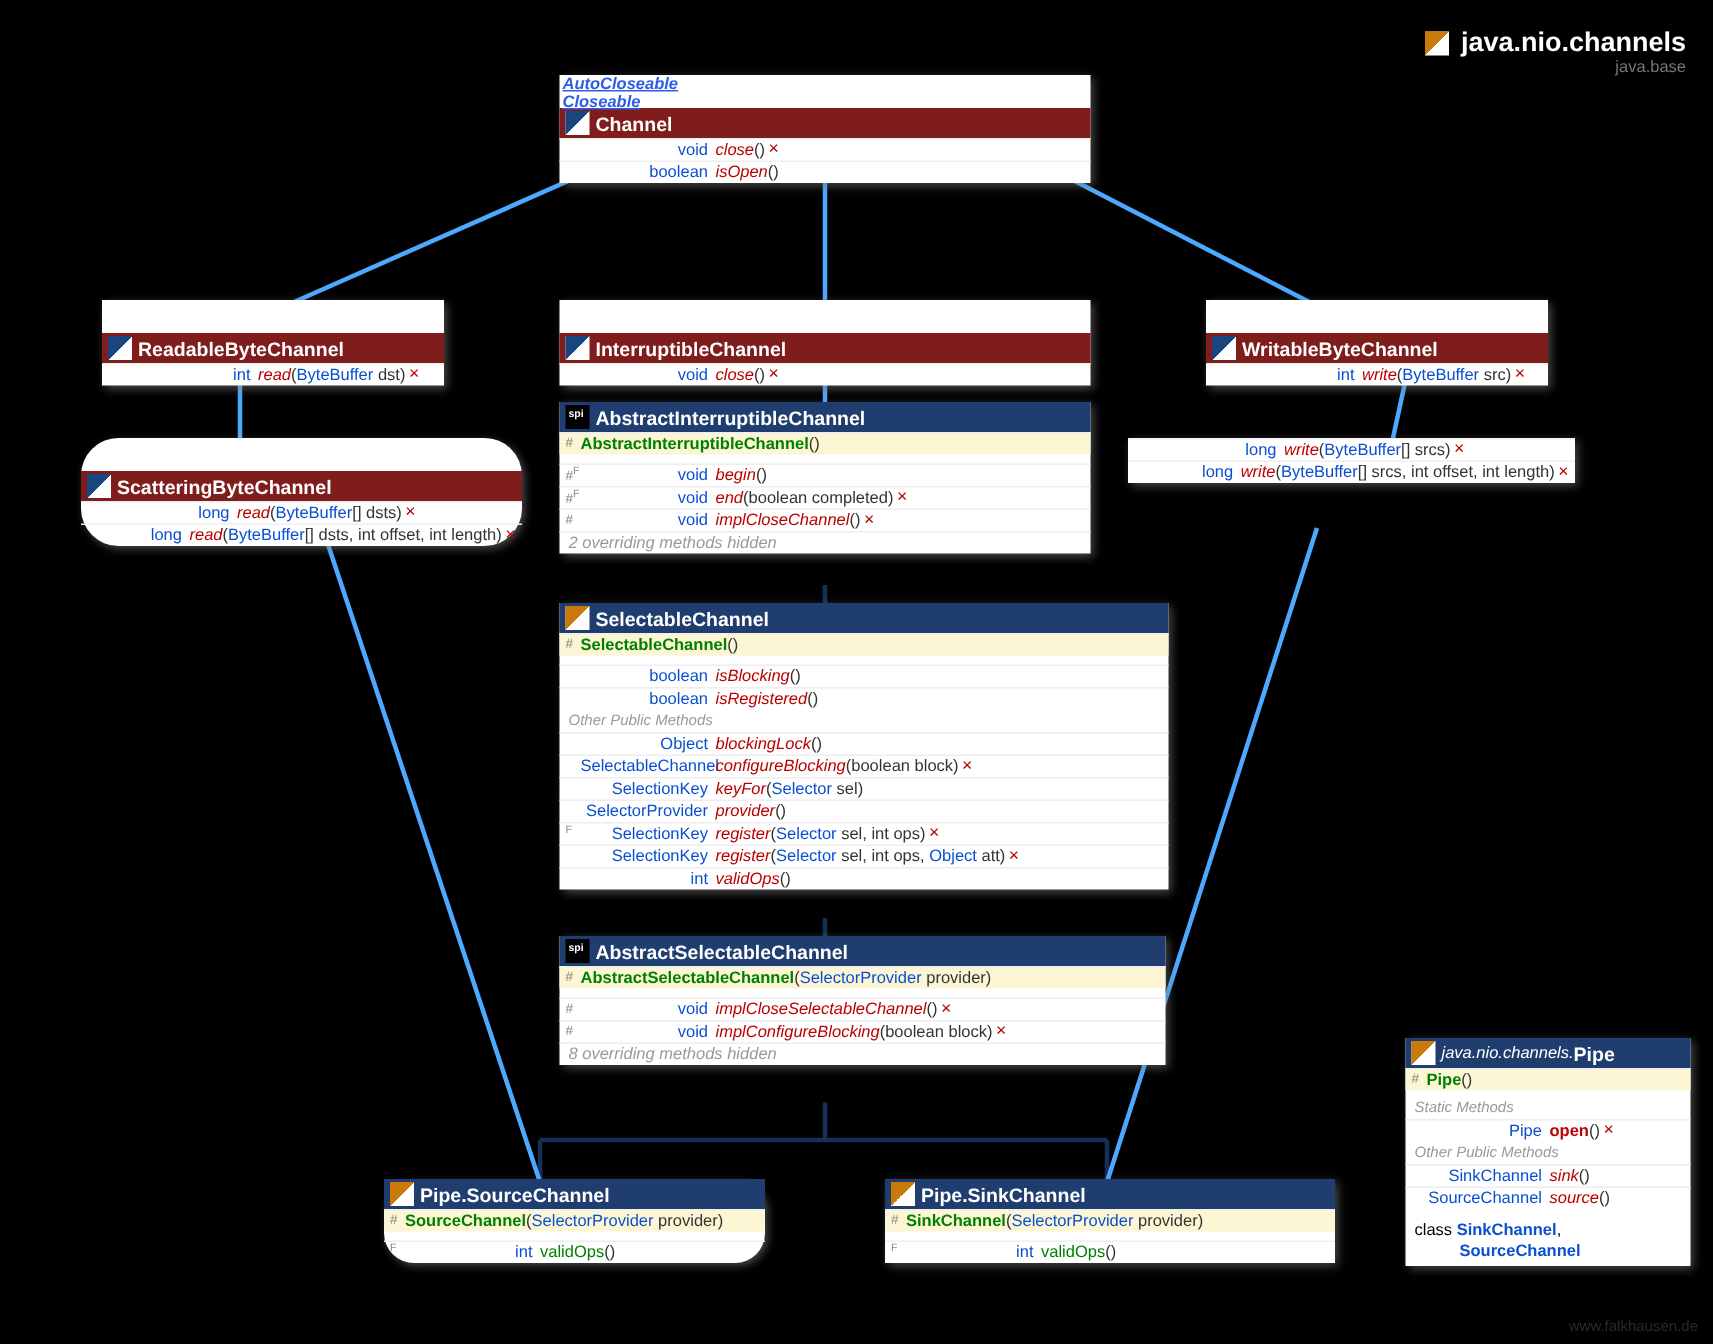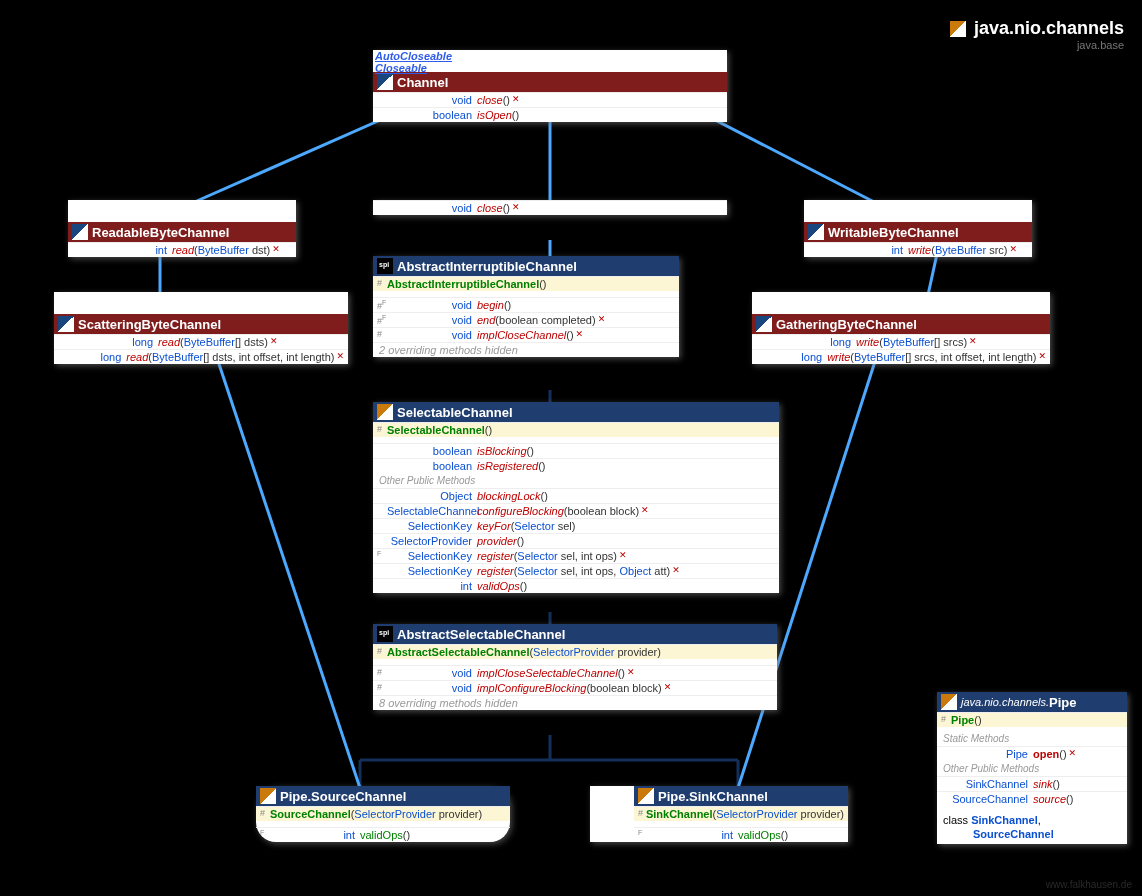--- a/index.html
+++ b/index.html
@@ -108,20 +108,24 @@
         <span class="mod"></span>
         <span class="ret">int</span> 
         <span class="name em">read</span> 
         <span class="args">(<span class="param-type">ByteBuffer</span> dst)</span>
         <span class="throws">✕</span>
       </div>
     </div>
 </div>
 
 <div class="box" style="left:373px; top:200px; width:354px;">
+  <div class="hdr hdr-blue">
+      <span class="icon-if"></span>
+      <span>InterruptibleChannel</span>
+    </div>
   <div>
       <div class="row">
         <span class="mod"></span>
         <span class="ret">void</span> 
         <span class="name em">close</span> 
         <span class="args">()</span>
         <span class="throws">✕</span>
       </div>
     </div>
 </div>
@@ -135,21 +139,21 @@
       <div class="row">
         <span class="mod"></span>
         <span class="ret">int</span> 
         <span class="name em">write</span> 
         <span class="args">(<span class="param-type">ByteBuffer</span> src)</span>
         <span class="throws">✕</span>
       </div>
     </div>
 </div>
 
-<div class="box" style="left:54px; top:292px; width:294px;">
+<div class="box" style="left:54px; top:292px; width:294px;border-radius:25px;">
   <div class="hdr hdr-blue">
       <span class="icon-if"></span>
       <span>ScatteringByteChannel</span>
     </div>
   <div>
       <div class="row">
         <span class="mod"></span>
         <span class="ret">long</span> 
         <span class="name em">read</span> 
         <span class="args">(<span class="param-type">ByteBuffer</span>[] dsts)</span>
@@ -159,43 +163,39 @@
         <span class="mod"></span>
         <span class="ret">long</span> 
         <span class="name em">read</span> 
         <span class="args">(<span class="param-type">ByteBuffer</span>[] dsts, int offset, int length)</span>
         <span class="throws">✕</span>
       </div>
     </div>
 </div>
 
 <div class="box" style="left:752px; top:292px; width:298px;">
-  <div class="hdr hdr-blue">
-      <span class="icon-if"></span>
-      <span>GatheringByteChannel</span>
-    </div>
   <div>
       <div class="row">
         <span class="mod"></span>
         <span class="ret">long</span> 
         <span class="name em">write</span> 
         <span class="args">(<span class="param-type">ByteBuffer</span>[] srcs)</span>
         <span class="throws">✕</span>
       </div>
       <div class="row">
         <span class="mod"></span>
         <span class="ret">long</span> 
         <span class="name em">write</span> 
         <span class="args">(<span class="param-type">ByteBuffer</span>[] srcs, int offset, int length)</span>
         <span class="throws">✕</span>
       </div>
     </div>
 </div>
 
-<div class="box" style="left:373px; top:256px; width:306px;">
+<div class="box" style="left:373px; top:268px; width:354px;">
   <div class="hdr hdr-navy">
       <span class="icon-spi"></span>
       <span>AbstractInterruptibleChannel</span>
     </div>
   <div class="row ctor">
       <span class="mod">#</span>
       <span style="color:#008000;font-weight:bold">AbstractInterruptibleChannel</span> 
       <span class="args">()</span>
     </div>
   <div style="height:6px;"></div>
@@ -343,21 +343,21 @@
   <div>
       <div class="row">
         <span class="mod"><sup style="font-size:7px">F</sup></span>
         <span class="ret">int</span> 
         <span class="name">validOps</span> 
         <span class="args">()</span>
       </div>
     </div>
 </div>
 
-<div class="box" style="left:590px; top:786px; width:258px;padding-left:44px;">
+<div class="box" style="left:590px; top:786px; width:300px;">
   <div class="hdr hdr-navy">
       <span class="icon-cl"></span>
       <span>Pipe.SinkChannel</span>
     </div>
   <div class="row ctor">
       <span class="mod">#</span>
       <span style="color:#008000;font-weight:bold">SinkChannel</span> 
       <span class="args">(<span class="param-type">SelectorProvider</span> provider)</span>
     </div>
   <div style="height:6px;"></div>

